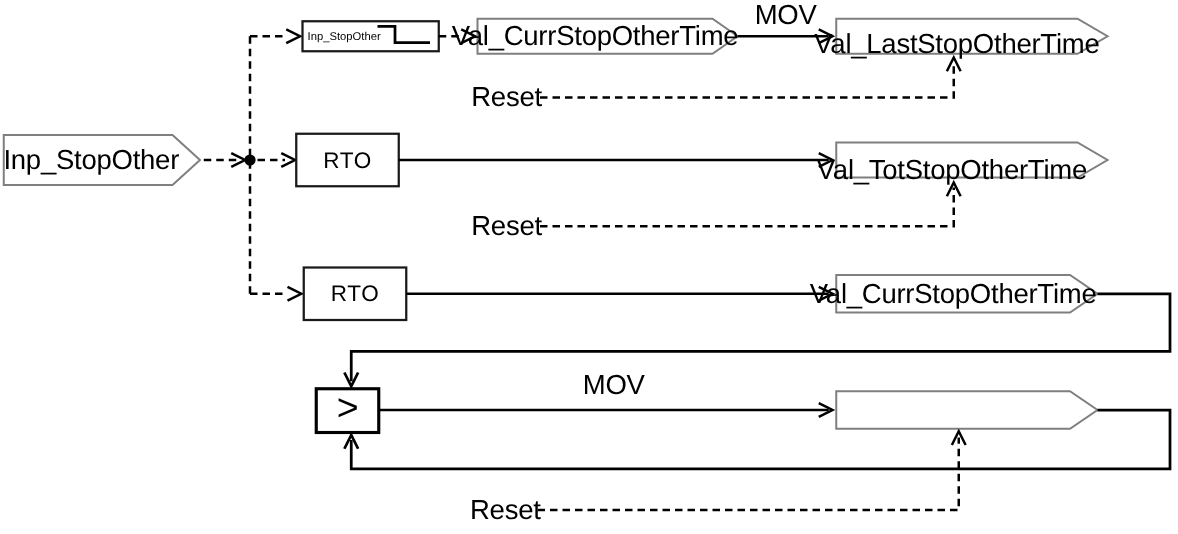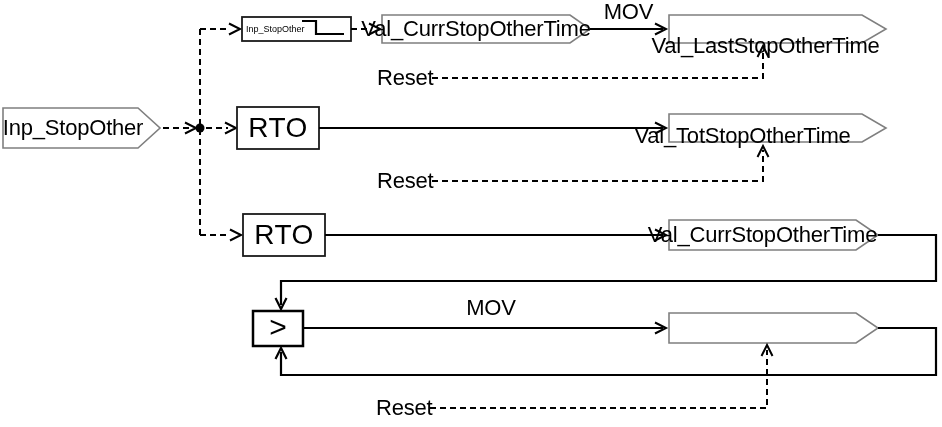--- a/index.html
+++ b/index.html
@@ -12,21 +12,21 @@
   }
   .stage svg{position:absolute;left:0;top:0;}
   .lbl{
     position:absolute;
     display:flex;align-items:center;justify-content:center;
     color:#000;font-size:22px;letter-spacing:-0.2px;
     white-space:nowrap;line-height:1;
   }
   .lbl.left{justify-content:flex-start;}
   .lbl.tiny{font-size:9px;letter-spacing:0;}
-  .lbl.rto{font-size:28px;letter-spacing:0.5px;}
+  .lbl.rto{font-size:18px;letter-spacing:0.5px;}
   .lbl.cmp{font-size:30px;font-weight:400;}
 </style>
 </head>
 <body>
 
 <div class="stage">
 
   <svg width="942" height="427" viewBox="0 0 942 427">
 
     <g>
@@ -135,27 +135,27 @@
   </svg>
 
   <div class="lbl" style="left:3px;top:108px;width:140px;height:40px;">Inp_StopOther</div>
 
   <div class="lbl tiny left" style="left:246px;top:17px;width:58px;height:24px;">Inp_StopOther</div>
 
   <div class="lbl" style="left:382px;top:15px;width:188px;height:28px;">Val_CurrStopOtherTime</div>
 
   <div class="lbl" style="left:590px;top:3px;width:77px;height:18px;">MOV</div>
 
-  <div class="lbl" style="left:669px;top:26px;width:193px;height:40px;">Val_LastStopOtherTime</div>
+  <div class="lbl" style="left:669px;top:15px;width:193px;height:40px;">Val_LastStopOtherTime</div>
 
   <div class="lbl left" style="left:377px;top:68px;width:55px;height:20px;">Reset</div>
 
   <div class="lbl rto" style="left:237px;top:107px;width:82px;height:42px;">RTO</div>
 
-  <div class="lbl" style="left:646px;top:114px;width:193px;height:44px;">Val_TotStopOtherTime</div>
+  <div class="lbl" style="left:665px;top:114px;width:193px;height:44px;">Val_TotStopOtherTime</div>
 
   <div class="lbl left" style="left:377px;top:171px;width:55px;height:20px;">Reset</div>
 
   <div class="lbl rto" style="left:243px;top:214px;width:82px;height:42px;">RTO</div>
 
   <div class="lbl" style="left:669px;top:220px;width:187px;height:30px;">Val_CurrStopOtherTime</div>
 
   <div class="lbl cmp" style="left:253px;top:309px;width:50px;height:35px;">&gt;</div>
 
   <div class="lbl" style="left:455px;top:299px;width:72px;height:18px;">MOV</div>

